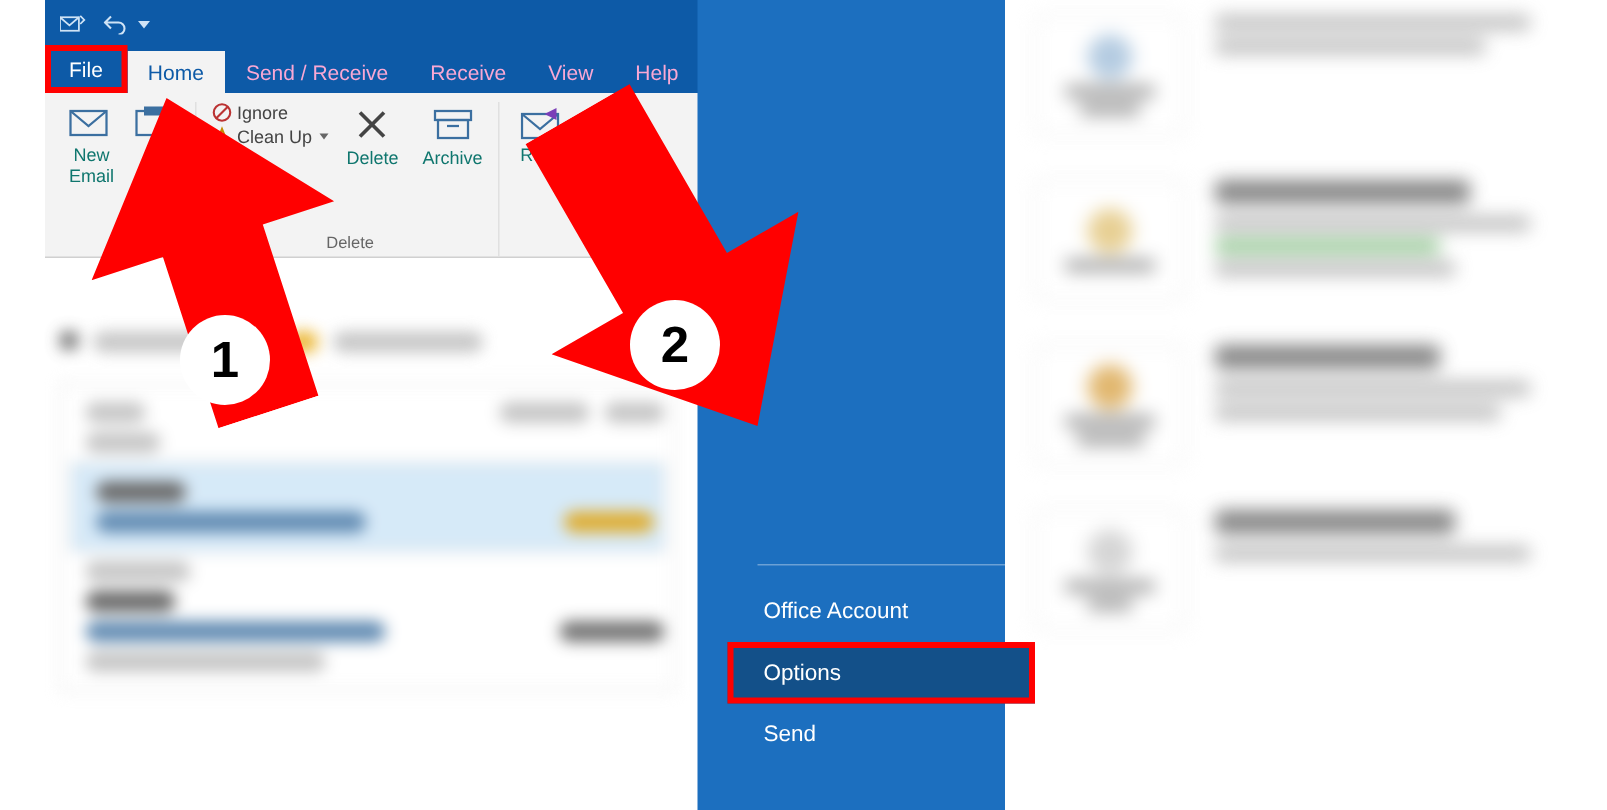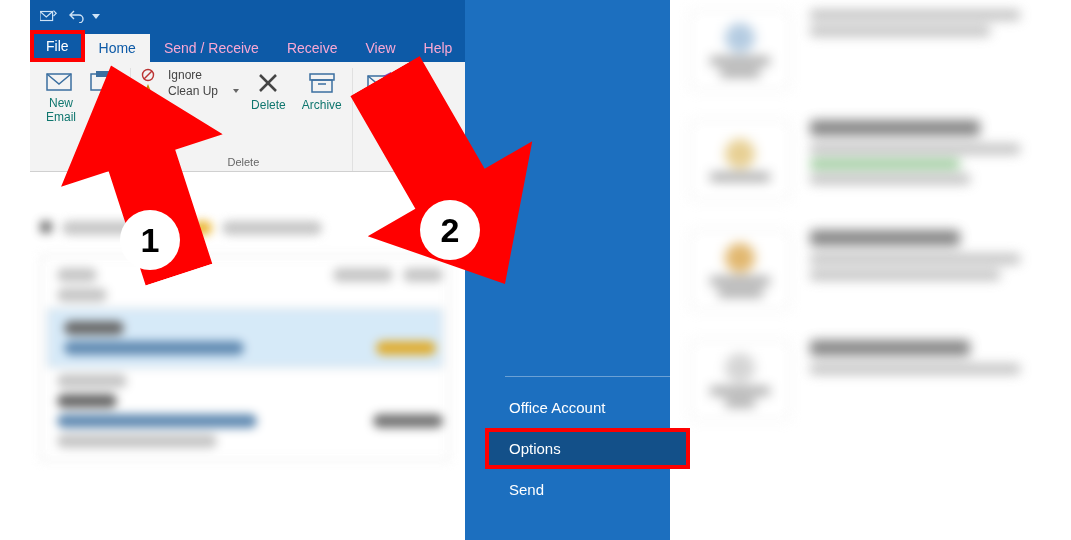--- a/index.html
+++ b/index.html
@@ -94,21 +94,21 @@
     gap: 2px;
     padding: 2px 4px;
   }
   .ribbon-big .ribicon, .ribbon-small-stack .ribicon {
     color: #3b6fa0;
   }
   .glabel {
     font-size: 11px; color: #666; text-align: center; margin-top: auto;
     padding-bottom: 3px;
   }
-  .small-line { display: flex; align-items: center; gap: 13px; font-size: 12px; color: #444; white-space: nowrap;}
+  .small-line { display: flex; align-items: center; gap: 3px; font-size: 12px; color: #444; white-space: nowrap;}
   .small-line svg { flex-shrink: 0; }
   .caret {
     width:0;height:0;border-left:3px solid transparent;border-right:3px solid transparent;border-top:4px solid #666;
     display:inline-block; margin-left:2px;
   }
 
   .blur-area {
     position: absolute;
     left: 30px;
     top: 215px;

